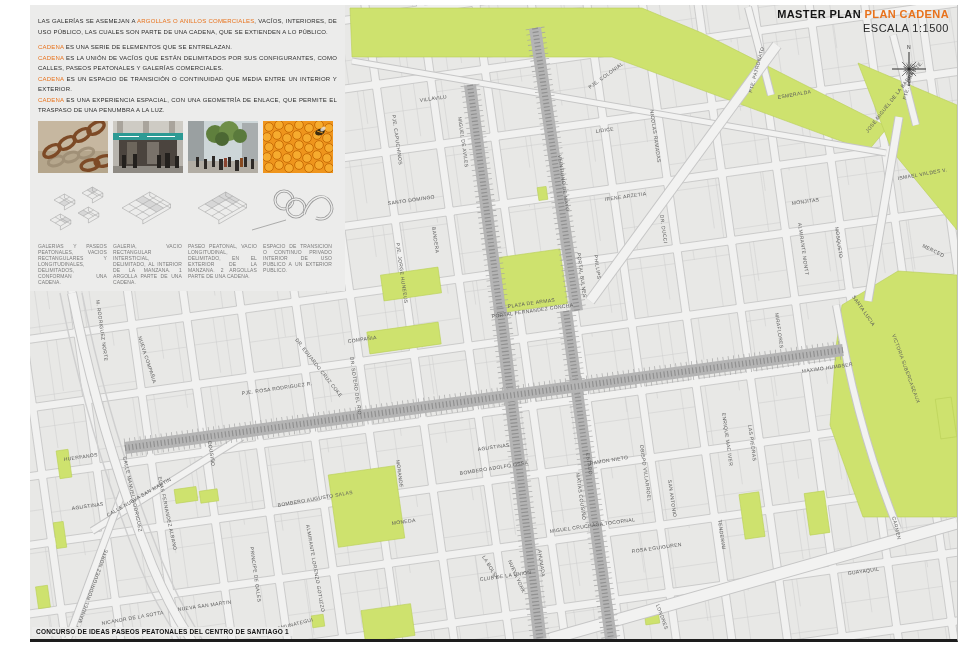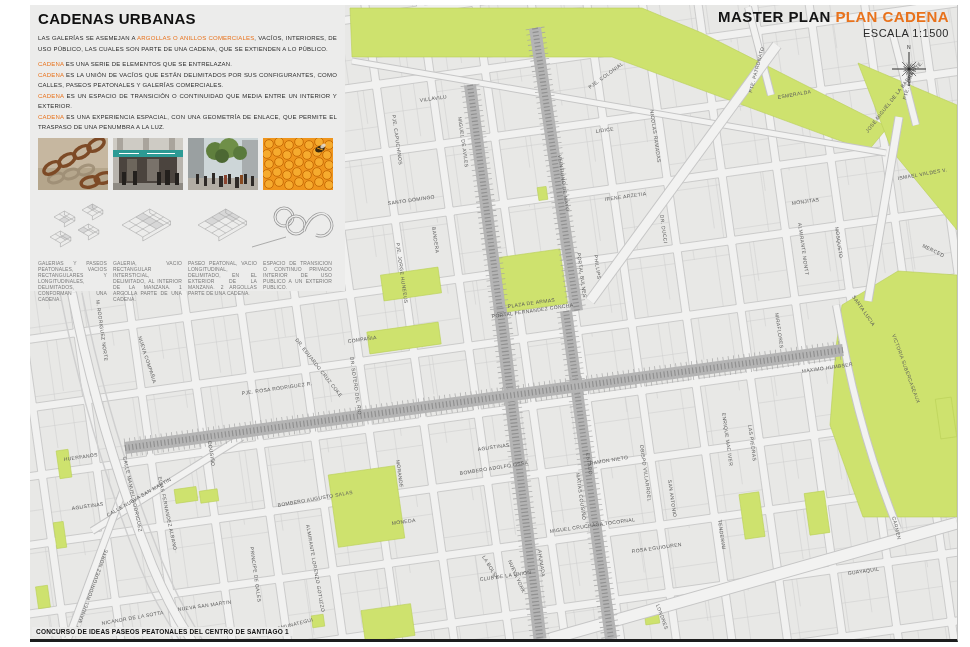--- a/index.html
+++ b/index.html
@@ -2,21 +2,21 @@
 <html><head>
 <meta charset="utf-8">
 <style>
   html,body{margin:0;padding:0;width:970px;height:647px;overflow:hidden;background:#ffffff;
             font-family:"Liberation Sans", sans-serif;}
   #board{position:absolute;left:30px;top:5px;width:927px;height:634px;background:#ededec;
          border-bottom:3px solid #1d1d1d;border-right:1px solid #c2c2c2;overflow:hidden;}
   #map{position:absolute;left:0;top:0;}
   
   #header{position:absolute;top:3px;right:8px;text-align:right;z-index:30;}
-  #main-title{font-size:15px;font-weight:bold;color:#141414;letter-spacing:.4px;}
+  #main-title{font-size:11px;font-weight:bold;color:#141414;letter-spacing:.4px;}
   #main-title .orange{color:#e8721c;}
   #scale{font-size:11px;color:#2a2a2a;letter-spacing:.5px;margin-top:2px;}
   #compass{position:absolute;top:36px;right:24px;}
   
   #panel{position:absolute;left:0;top:0;width:315px;height:286px;background:#ececeb;
          box-sizing:border-box;padding:5px 8px;z-index:20;}
   #panel-title{font-size:15px;font-weight:bold;color:#101010;letter-spacing:.3px;}
   .smalltext{font-size:6px;line-height:10.5px;color:#2c2c2c;text-align:justify;letter-spacing:.2px;}
   #intro{margin-top:6px;}
   #statements{margin-top:5px;}
@@ -1432,21 +1432,20 @@
       <line x1="24" y1="28" x2="16.928932188134524" y2="35.071067811865476" stroke="#2c2c2c" stroke-width="0.6"></line>
       <line x1="24" y1="28" x2="18.45672280493228" y2="30.296100594190538" stroke="#2c2c2c" stroke-width="0.6"></line>
       <line x1="24" y1="28" x2="7" y2="28.000000000000004" stroke="#2c2c2c" stroke-width="1"></line>
       <line x1="24" y1="28" x2="18.45672280493228" y2="25.70389940580946" stroke="#2c2c2c" stroke-width="0.6"></line>
       <line x1="24" y1="28" x2="16.928932188134524" y2="20.928932188134524" stroke="#2c2c2c" stroke-width="0.6"></line>
       <line x1="24" y1="28" x2="21.703899405809462" y2="22.45672280493228" stroke="#2c2c2c" stroke-width="0.6"></line>
       <text x="22" y="8" font-size="5" fill="#2c2c2c">N</text>
     </svg>
 
   <div id="panel">
-    <div id="panel-title">CADENAS URBANAS</div>
     <div id="intro" class="smalltext"><span>LAS GALERÍAS SE ASEMEJAN A </span><span class="orange">ARGOLLAS O ANILLOS COMERCIALES</span><span>, VACÍOS, INTERIORES, DE USO PÚBLICO, LAS CUALES SON PARTE DE UNA CADENA, QUE SE EXTIENDEN A LO PÚBLICO.</span></div>
     <div id="statements" class="smalltext">
         <div><span class="orange">CADENA</span> ES UNA SERIE DE ELEMENTOS QUE SE ENTRELAZAN.</div>
         <div><span class="orange">CADENA</span> ES LA UNIÓN DE VACÍOS QUE ESTÁN DELIMITADOS POR SUS CONFIGURANTES, COMO CALLES, PASEOS PEATONALES Y GALERÍAS COMERCIALES.</div>
         <div><span class="orange">CADENA</span> ES UN ESPACIO DE TRANSICIÓN O CONTINUIDAD QUE MEDIA ENTRE UN INTERIOR Y EXTERIOR.</div>
         <div><span class="orange">CADENA</span> ES UNA EXPERIENCIA ESPACIAL, CON UNA GEOMETRÍA DE ENLACE, QUE PERMITE EL TRASPASO DE UNA PENUMBRA A LA LUZ.</div>
       </div>
 
     <div id="photos">
       <div class="photo">

